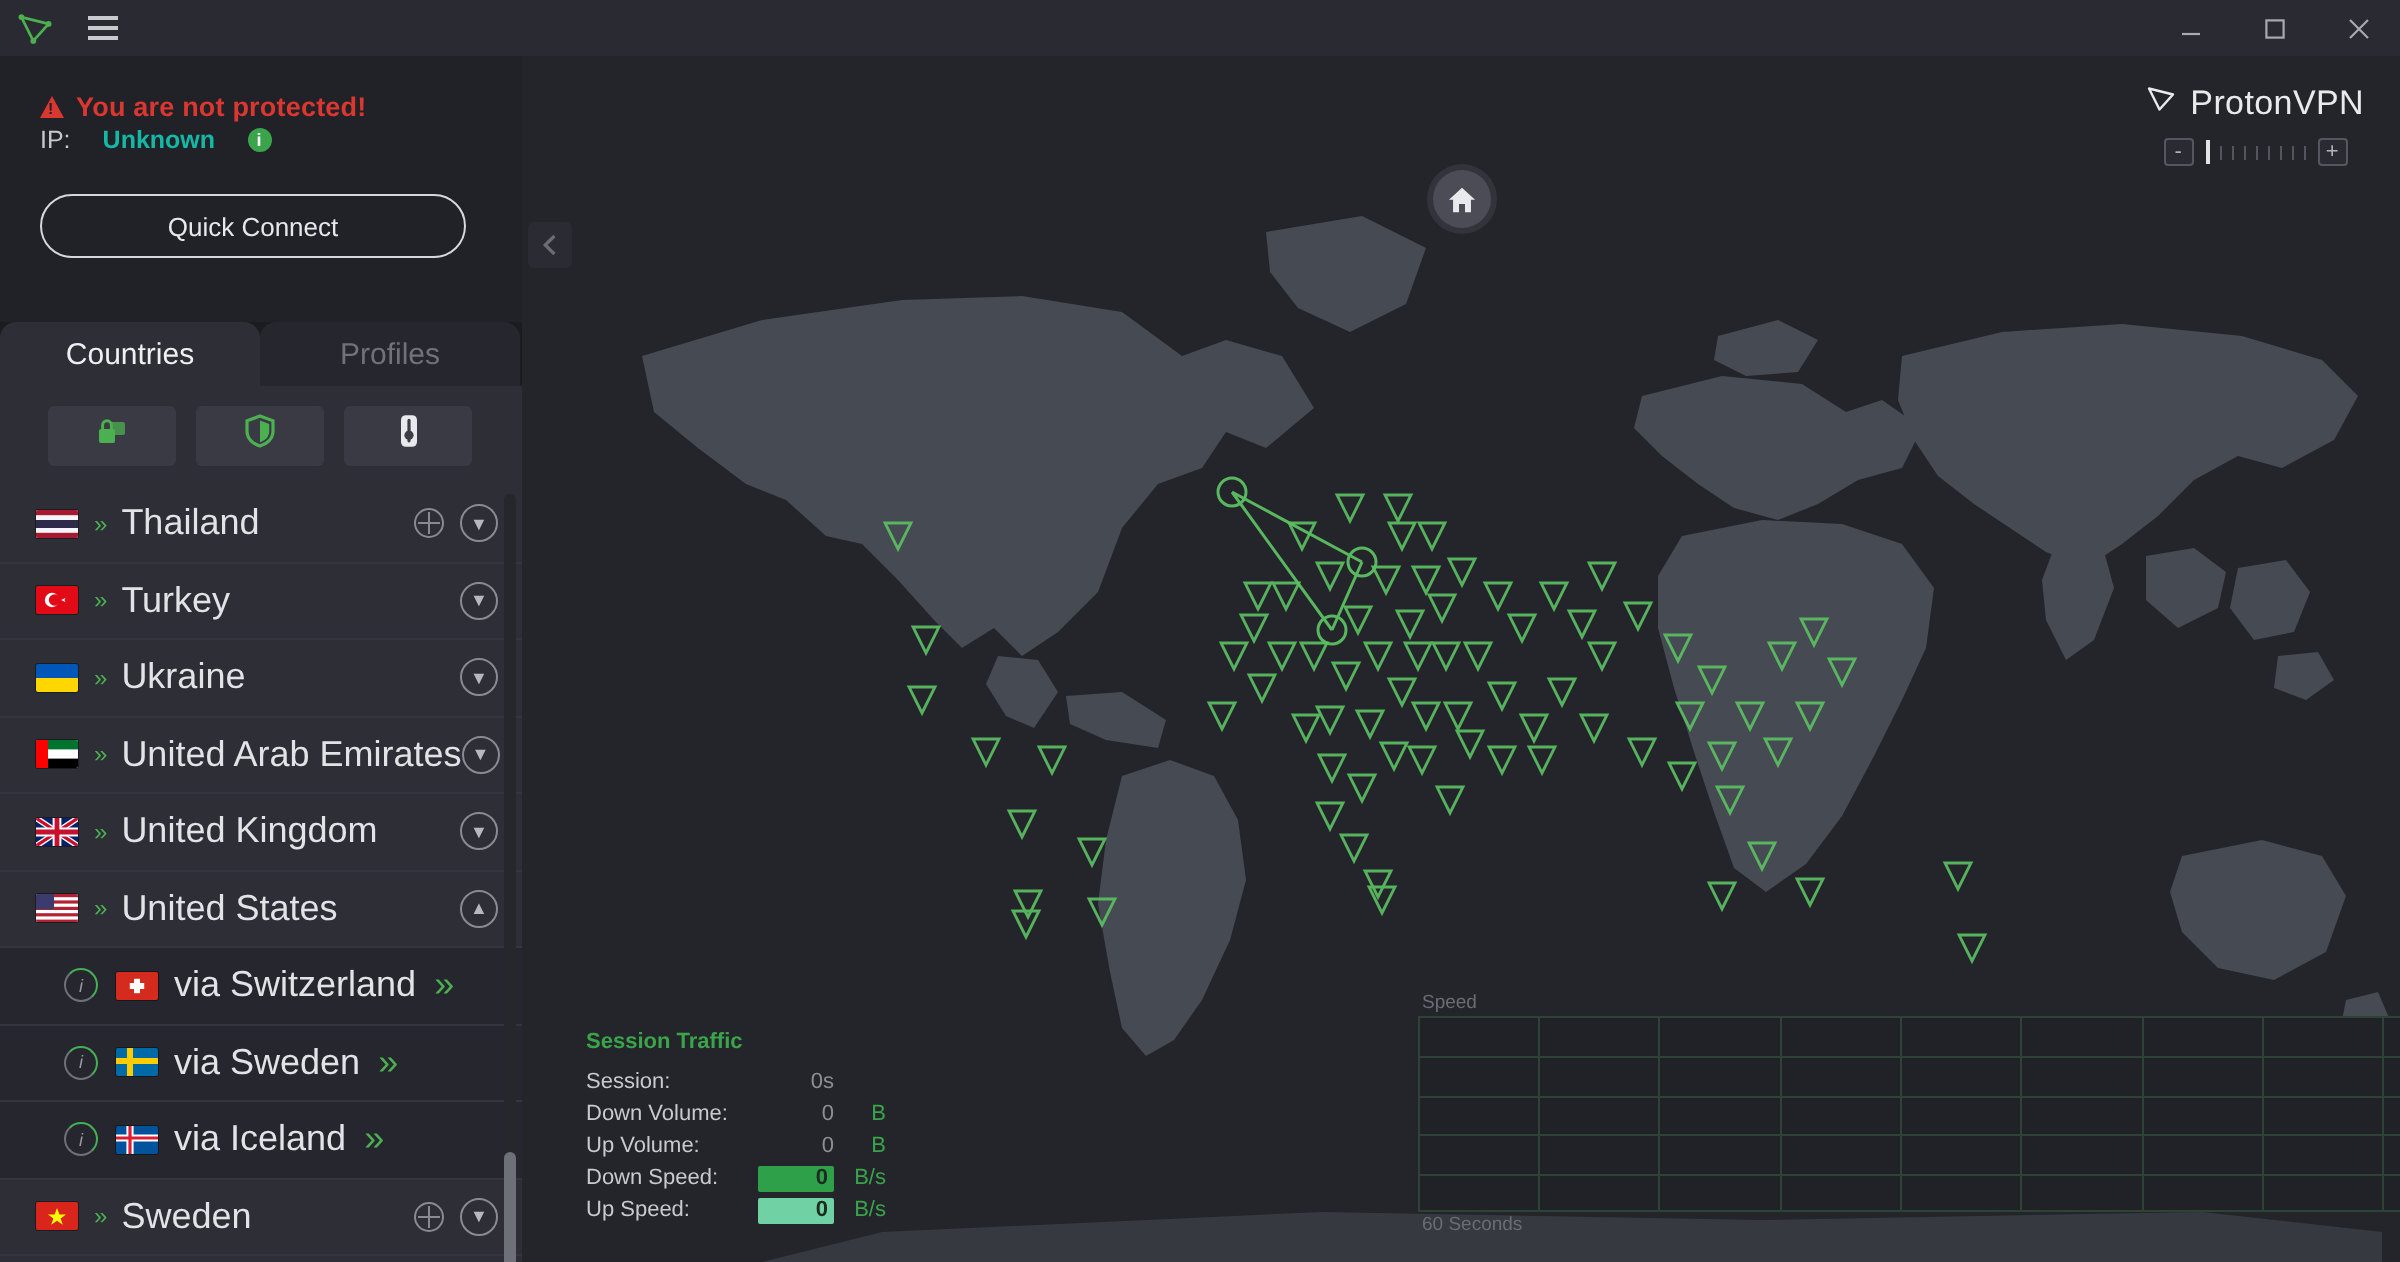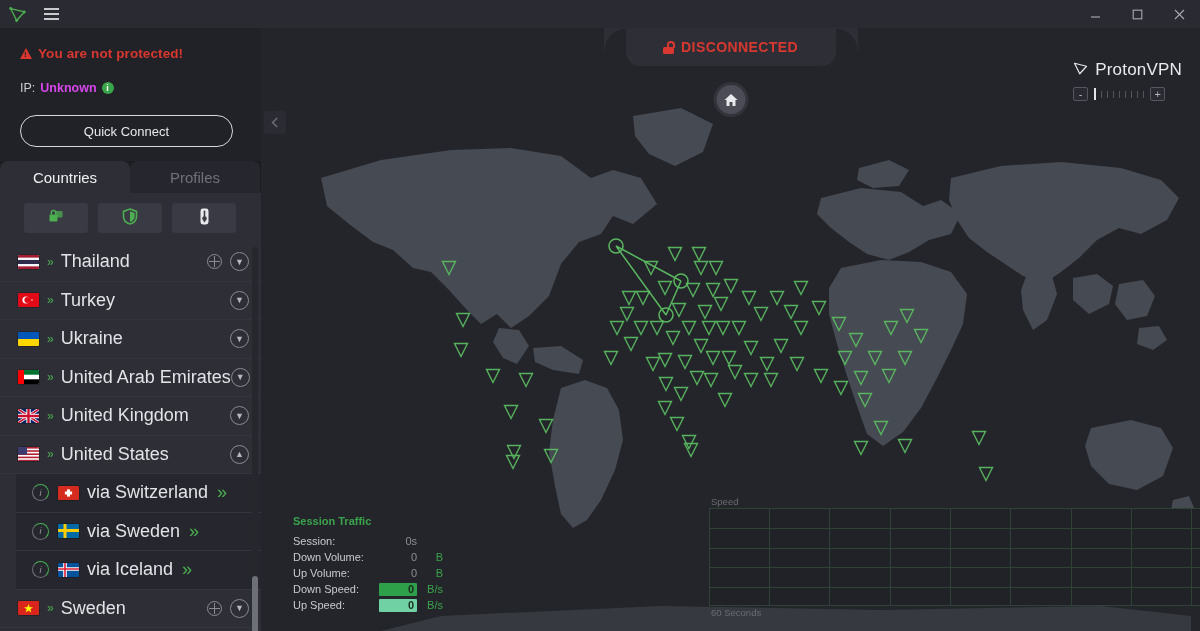--- a/index.html
+++ b/index.html
@@ -30,23 +30,23 @@
     position: absolute; top: 28px; left: 0; width: 261px; height: 603px;
     background: #25262c; overflow: hidden;
   }
   .side-head { padding: 18px 20px 0 20px; height: 133px; background: #212227; }
   .warn { color: #d9372f; font-size: 13.5px; font-weight: bold; display: flex;
     align-items: center; gap: 6px; letter-spacing: .1px;}
   .warn .tri { display:inline-block; width:0; height:0; border-left:6px solid transparent;
     border-right:6px solid transparent; border-bottom:11px solid #d9372f; position: relative; }
   .warn .tri::after { content:"!"; position:absolute; left:-2px; top:2px; font-size:8px;
     color:#212227; font-weight:bold; }
-  .ipline { margin-top: 20px; font-size: 12.5px; color: #c8c9cd; display: flex;
-    align-items: center; gap: 5px; }
-  .ipline b { color: #d946ef; font-weight: bold; text-align: right; }
+  .ipline { margin-top: 2px; font-size: 12.5px; color: #c8c9cd; display: flex;
+    align-items: center; gap: 16px; }
+  .ipline b { color: #14b8a6; font-weight: bold; text-align: right; }
   .ibadge { display:inline-flex; width:12px; height:12px; border-radius:50%;
     background:#3aa44b; color:#fff; font-size:9px; font-weight:bold;
     align-items:center; justify-content:center; }
   .qc-btn {
     margin-top: 20px; width: 213px; height: 32px; border: 1px solid #d7d8db;
     border-radius: 16px; background: transparent; color: #e7e8ea; font-size: 13px;
     cursor: pointer; font-family: "Liberation Sans", sans-serif;
   }
 
   
@@ -57,21 +57,21 @@
   .tab.inactive { background: #26272e; color: #717279; }
 
   .filters { height: 50px; background: #2d2e36; display: flex; align-items: center;
     gap: 10px; padding-left: 24px; }
   .fbtn { width: 64px; height: 30px; background: #393a44; border-radius: 3px;
     display: flex; justify-content: center; align-items: center; cursor: pointer; }
 
   .countries { position: relative; height: 405px; overflow: hidden; background: #2d2e36; }
   .row { height: 38.5px; display: flex; align-items: center; padding: 0 12px 0 18px;
     border-bottom: 1px solid #34353e; cursor: pointer; position: relative; }
-  .row.sec { background: #26272e; padding-left: 16px; margin-left: 16px; }
+  .row.sec { background: #26272e; padding-left: 32px; }
   .flag { width: 21px; height: 14px; border-radius: 1px; flex: 0 0 auto;
     overflow: hidden; position: relative; box-shadow: 0 0 0 .5px rgba(0,0,0,.4); }
   .chev-g { color: #4caf50; font-size: 12px; margin: 0 7px 0 8px; }
   .cname { font-size: 18px; color: #e2e3e6; white-space: nowrap; }
   .cname .arr { color: #4caf50; margin-left: 4px; }
   .row-right { margin-left: auto; display: flex; align-items: center; gap: 8px; }
   .globe-ic { width: 15px; height: 15px; border-radius: 50%; border: 1px solid #8a8b92;
     position: relative; }
   .globe-ic::before { content:""; position:absolute; left:1px; top:6px; width:11px;
     height:1px; background:#8a8b92; }
@@ -118,22 +118,22 @@
     border:2px solid #d9372f; border-bottom:none; border-radius:4px 4px 0 0; }
   .homebtn { position:absolute; top: 57px; left: 50%; transform: translateX(-50%);
     width: 29px; height: 29px; border-radius: 50%; background:#4b4c55;
     display:flex; justify-content:center; align-items:center; cursor: pointer;
     box-shadow: 0 0 0 3px rgba(70,71,80,.45); }
 
   .collapse { position:absolute; top: 83px; left: 3px; width: 22px; height: 23px;
     background:#2b2c33; border-radius:3px; display:flex; justify-content:center;
     align-items:center; color:#6b6c75; font-size:12px; cursor:pointer; }
 
-  .brand { position:absolute; top: 32px; right: 18px; display:flex; flex-direction:column;
-    align-items:flex-start; }
+  .brand { position:absolute; top: 14px; right: 18px; display:flex; flex-direction:column;
+    align-items:center; }
   .brand-row { display:flex; align-items:center; gap:7px; }
   .brand-name { font-size: 17px; color: #e9eaec; letter-spacing: .2px; }
   .zoomctl { margin-top: 7px; display:flex; align-items:center; gap:3px; }
   .zbtn { width:15px; height:14px; border:1px solid #55565f; border-radius:2px;
     color:#b3b4ba; font-size:11px; line-height:12px; display:flex; justify-content:center;
     align-items:center; cursor:pointer; background:#2a2b32; }
   .ztrack { display:flex; align-items:center; gap:5px; padding: 0 3px; }
   .ztick { width:1px; height:7px; background:#53545d; }
   .zhandle { width:2px; height:12px; background:#e2e3e6; }
 
@@ -505,27 +505,20 @@
           <path d="M573.5 353.5 L586.5 353.5 L580 366.5 Z"></path>
           <path d="M597.5 365.5 L610.5 365.5 L604 378.5 Z"></path>
           <path d="M613.5 393.5 L626.5 393.5 L620 406.5 Z"></path>
           <path d="M637.5 411.5 L650.5 411.5 L644 424.5 Z"></path>
           <path d="M593.5 413.5 L606.5 413.5 L600 426.5 Z"></path>
           <path d="M711.5 403.5 L724.5 403.5 L718 416.5 Z"></path>
           <path d="M718.5 439.5 L731.5 439.5 L725 452.5 Z"></path>
         </g>
     </svg>
 
-    <div class="statusbar">
-      <span class="lock">
-        <span class="shk"></span>
-          <span class="body"></span>
-      </span>
-      <span class="status-text">DISCONNECTED</span>
-    </div>
 
     <div class="homebtn">
       <svg width="15" height="14" viewBox="0 0 16 15">
         <path d="M8 1 L15 7.4 H12.8 V14 H9.6 V9.6 H6.4 V14 H3.2 V7.4 H1 Z" fill="#e9eaec"></path>
       </svg>
     </div>
 
     <div class="collapse">
       <svg width="8" height="11" viewBox="0 0 8 11">
         <path d="M6.2 1 L1.6 5.5 L6.2 10" fill="none" stroke="currentColor" stroke-width="1.6"></path>

